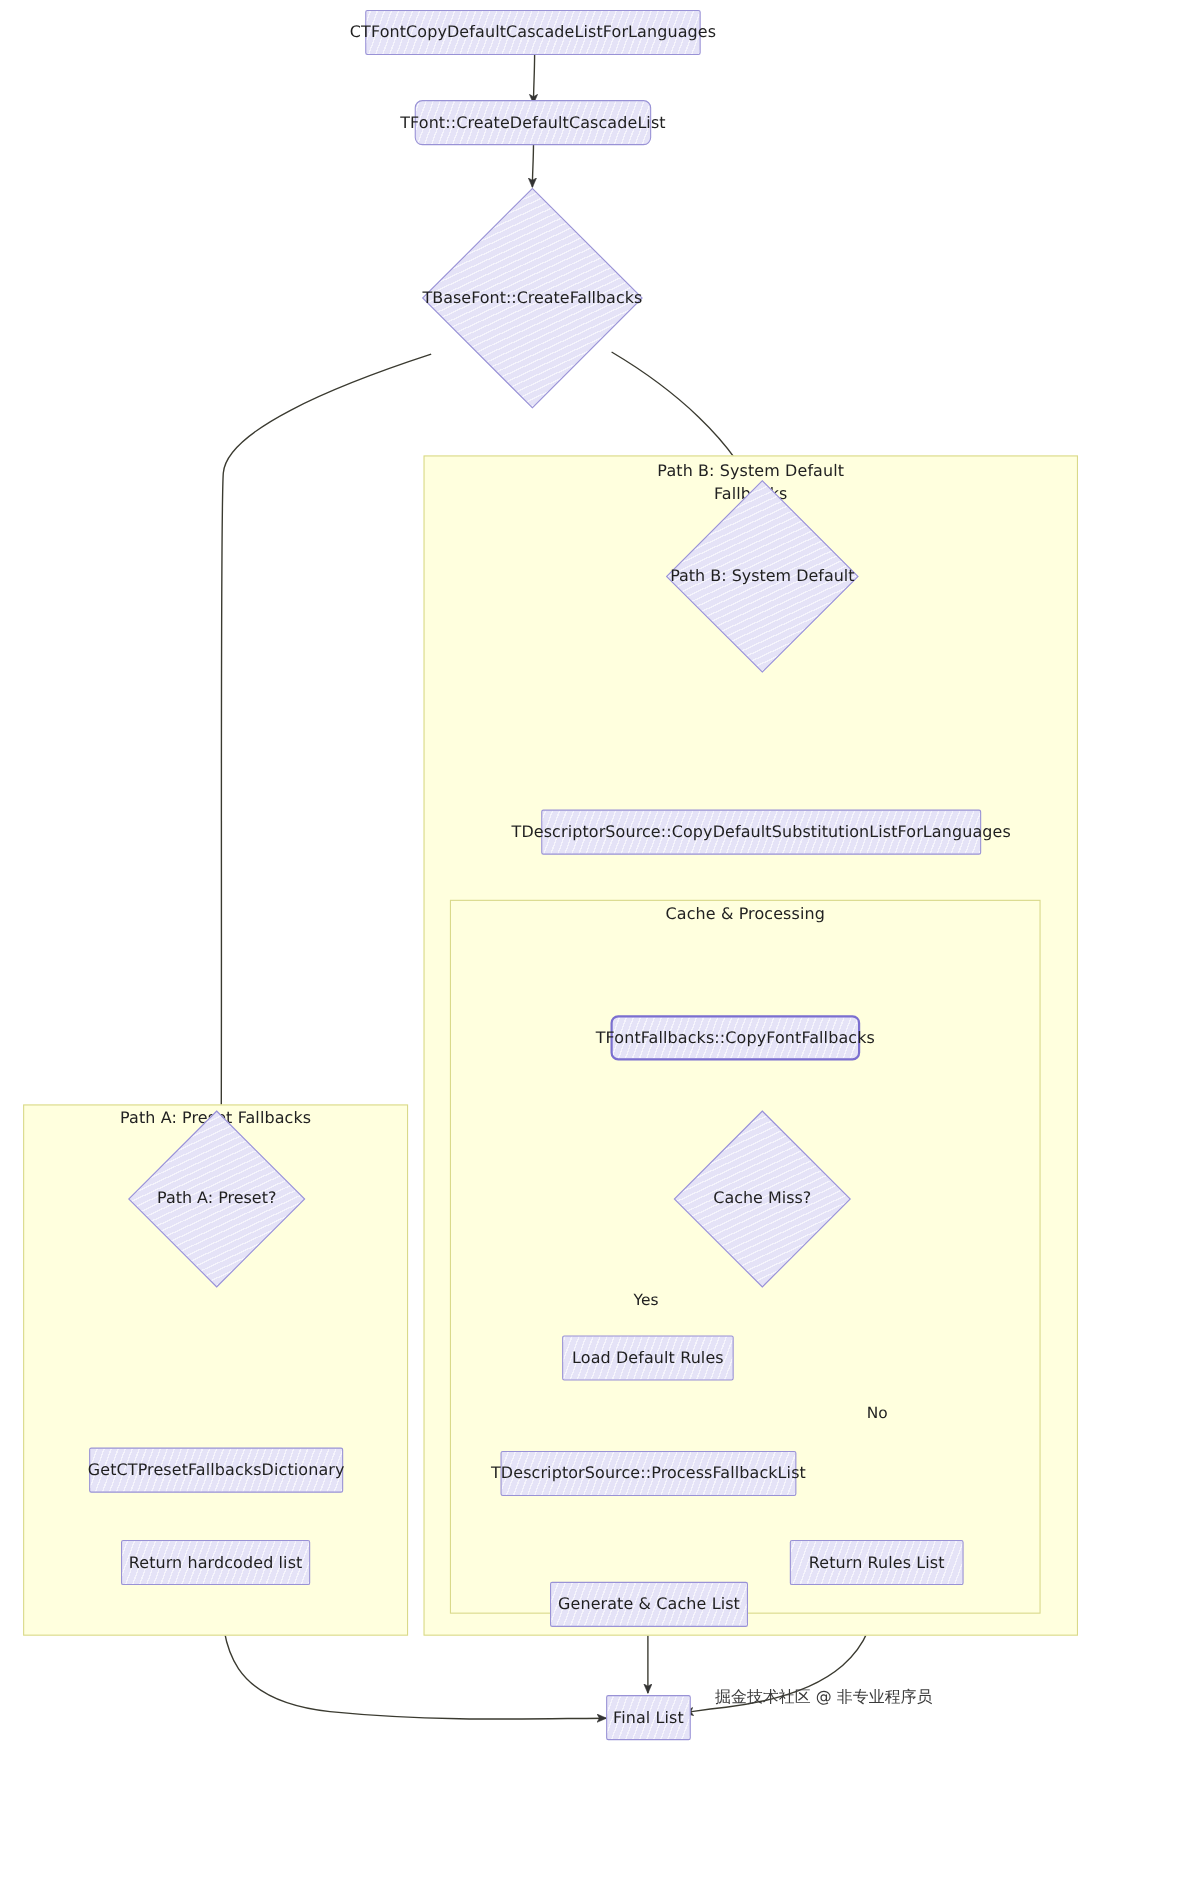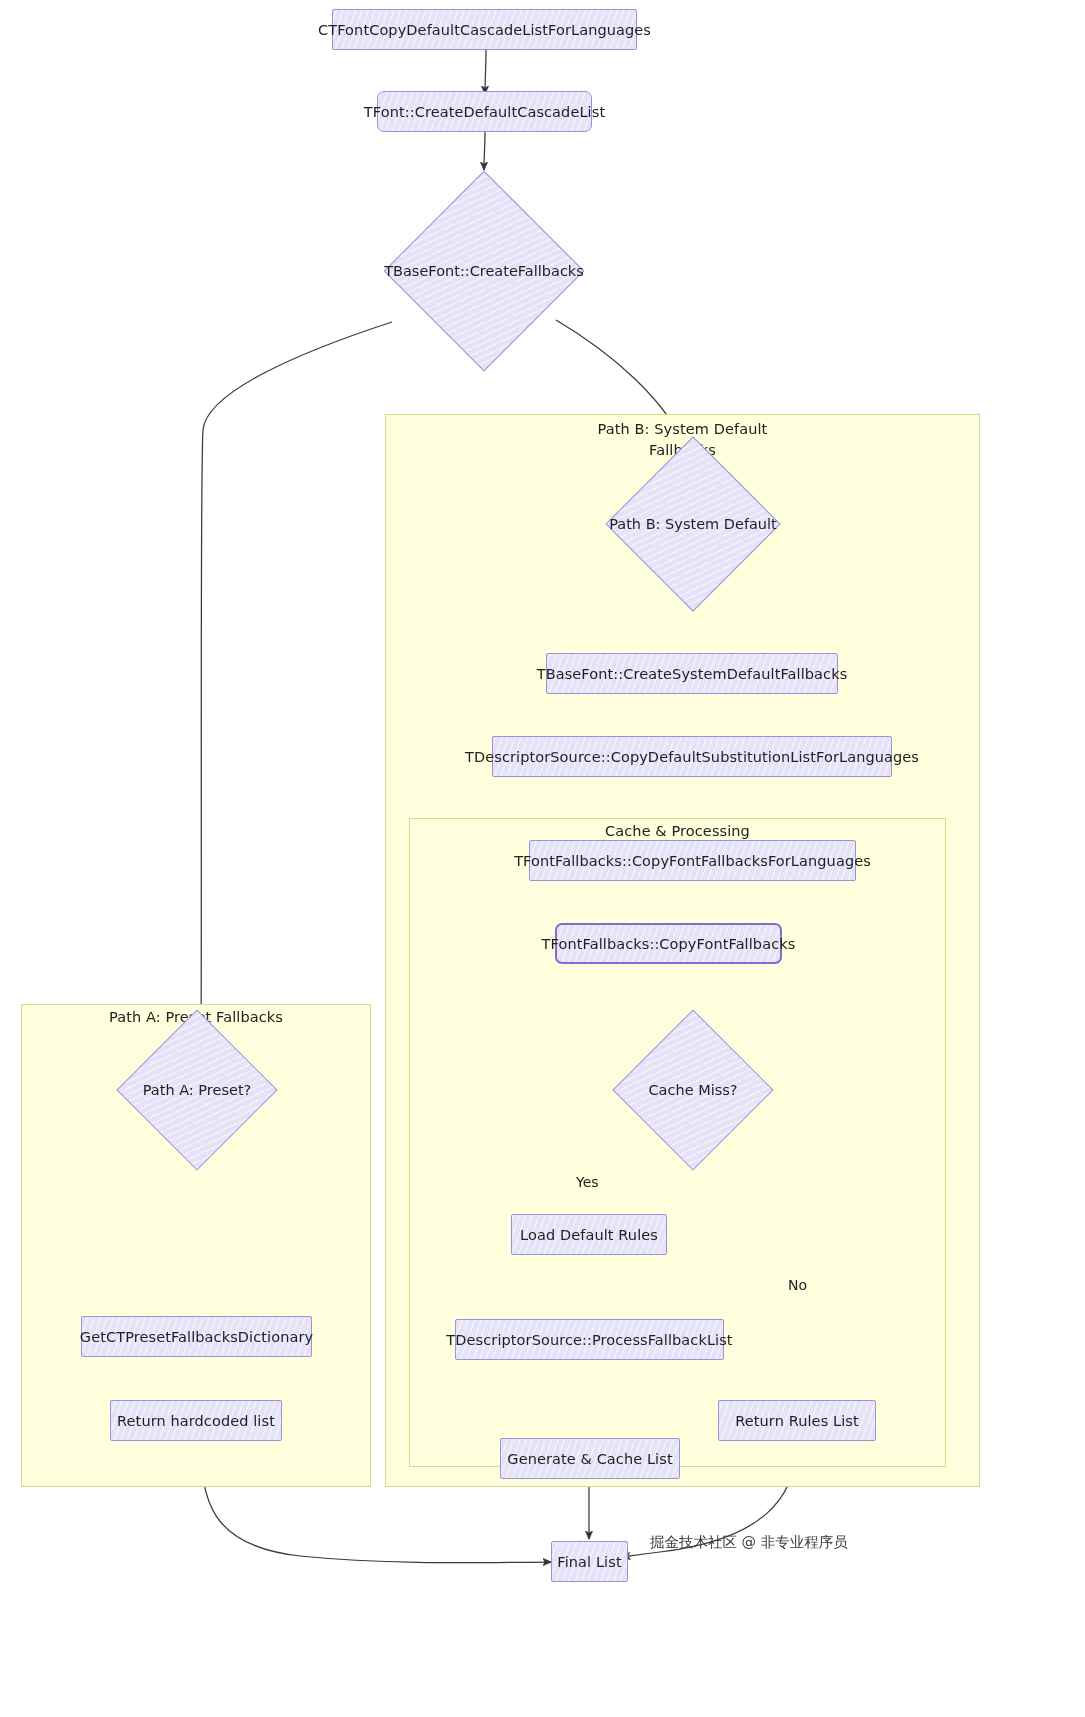--- a/index.html
+++ b/index.html
@@ -199,25 +199,23 @@
   <div class="diamond-wrap" style="left:413px; top:200px; width:142px; height:142px;">
     <div class="diamond-shape"></div>
     <div class="diamond-label">TBaseFont::CreateFallbacks</div>
   </div>
 
   <div class="diamond-wrap" style="left:631px; top:462px; width:124px; height:124px;">
     <div class="diamond-shape"></div>
     <div class="diamond-label">Path B: System Default</div>
   </div>
 
-  <div class="node" style="left:546px; top:653px; width:292px; height:41px;">TBaseFont::CreateSystemDefaultFallbacks</div>
 
   <div class="node" style="left:492px; top:736px; width:400px; height:41px;">TDescriptorSource::CopyDefaultSubstitutionListForLanguages</div>
 
-  <div class="node" style="left:529px; top:840px; width:327px; height:41px;">TFontFallbacks::CopyFontFallbacksForLanguages</div>
 
   <div class="node rounded thick" style="left:555px; top:923px; width:227px; height:41px;">TFontFallbacks::CopyFontFallbacks</div>
 
   <div class="diamond-wrap" style="left:636px; top:1033px; width:114px; height:114px;">
     <div class="diamond-shape"></div>
     <div class="diamond-label">Cache Miss?</div>
   </div>
 
   <div class="node" style="left:511px; top:1214px; width:156px; height:41px;">Load Default Rules</div>
 

